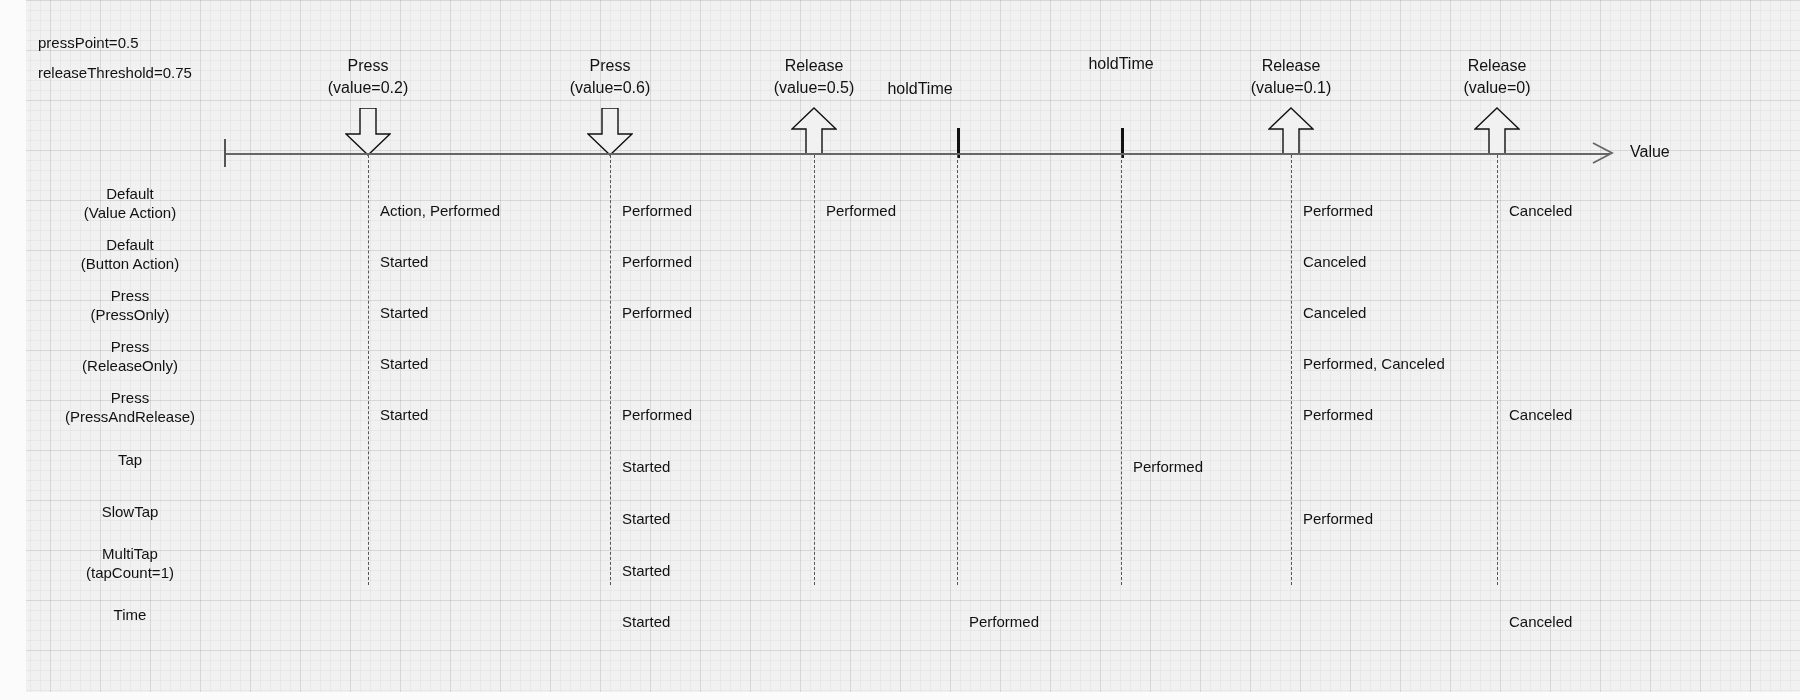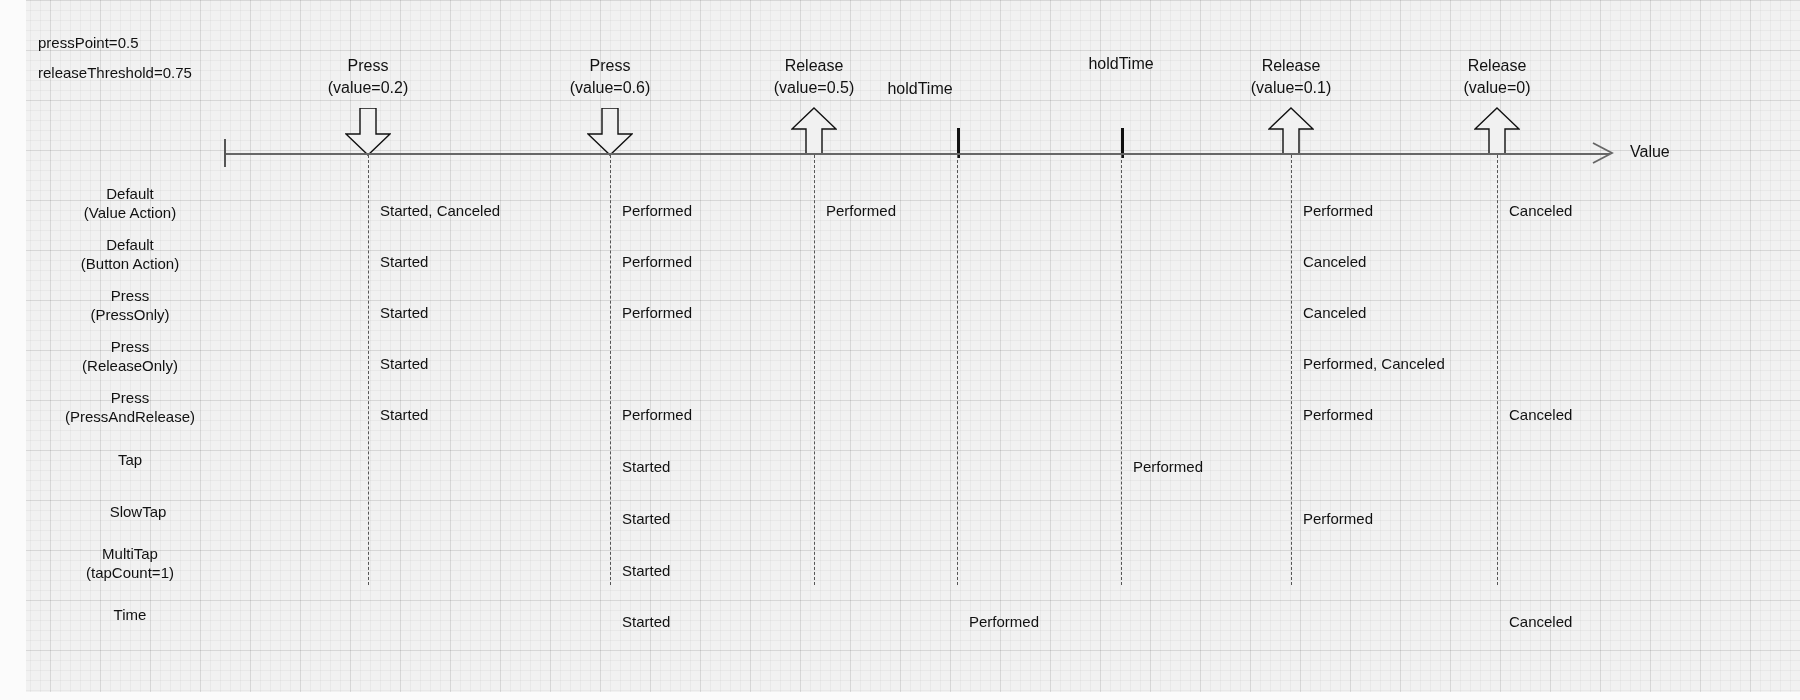--- a/index.html
+++ b/index.html
@@ -191,21 +191,21 @@
       <div class="guide" style="left: 610px;"></div>
       <div class="guide" style="left: 814px;"></div>
       <div class="guide" style="left: 957px;"></div>
       <div class="guide" style="left: 1121px;"></div>
       <div class="guide" style="left: 1291px;"></div>
       <div class="guide" style="left: 1497px;"></div>
     </div>
   <div id="rows-layer">
       <div class="row-label" style="left: 0px; width: 260px; top: 184px;">Default
 (Value Action)</div>
-      <div class="cell" style="left: 380px; top: 202px;">Started, Canceled</div>
+      <div class="cell" style="left: 380px; top: 202px;">Action, Performed</div>
       <div class="cell" style="left: 622px; top: 202px;">Performed</div>
       <div class="cell" style="left: 826px; top: 202px;">Performed</div>
       <div class="cell" style="left: 1303px; top: 202px;">Performed</div>
       <div class="cell" style="left: 1509px; top: 202px;">Canceled</div>
       <div class="row-label" style="left: 0px; width: 260px; top: 235px;">Default
 (Button Action)</div>
       <div class="cell" style="left: 380px; top: 253px;">Started</div>
       <div class="cell" style="left: 622px; top: 253px;">Performed</div>
       <div class="cell" style="left: 1303px; top: 253px;">Canceled</div>
       <div class="row-label" style="left: 0px; width: 260px; top: 286px;">Press
@@ -219,21 +219,21 @@
       <div class="cell" style="left: 1303px; top: 355px;">Performed, Canceled</div>
       <div class="row-label" style="left: 0px; width: 260px; top: 388px;">Press
 (PressAndRelease)</div>
       <div class="cell" style="left: 380px; top: 406px;">Started</div>
       <div class="cell" style="left: 622px; top: 406px;">Performed</div>
       <div class="cell" style="left: 1303px; top: 406px;">Performed</div>
       <div class="cell" style="left: 1509px; top: 406px;">Canceled</div>
       <div class="row-label" style="left: 0px; width: 260px; top: 450px;">Tap</div>
       <div class="cell" style="left: 622px; top: 458px;">Started</div>
       <div class="cell" style="left: 1133px; top: 458px;">Performed</div>
-      <div class="row-label" style="left: 8px; width: 260px; top: 502px;">SlowTap</div>
+      <div class="row-label" style="left: 0px; width: 260px; top: 502px;">SlowTap</div>
       <div class="cell" style="left: 622px; top: 510px;">Started</div>
       <div class="cell" style="left: 1303px; top: 510px;">Performed</div>
       <div class="row-label" style="left: 0px; width: 260px; top: 544px;">MultiTap
 (tapCount=1)</div>
       <div class="cell" style="left: 622px; top: 562px;">Started</div>
       <div class="row-label" style="left: 0px; width: 260px; top: 605px;">Time</div>
       <div class="cell" style="left: 622px; top: 613px;">Started</div>
       <div class="cell" style="left: 969px; top: 613px;">Performed</div>
       <div class="cell" style="left: 1509px; top: 613px;">Canceled</div>
     </div>

